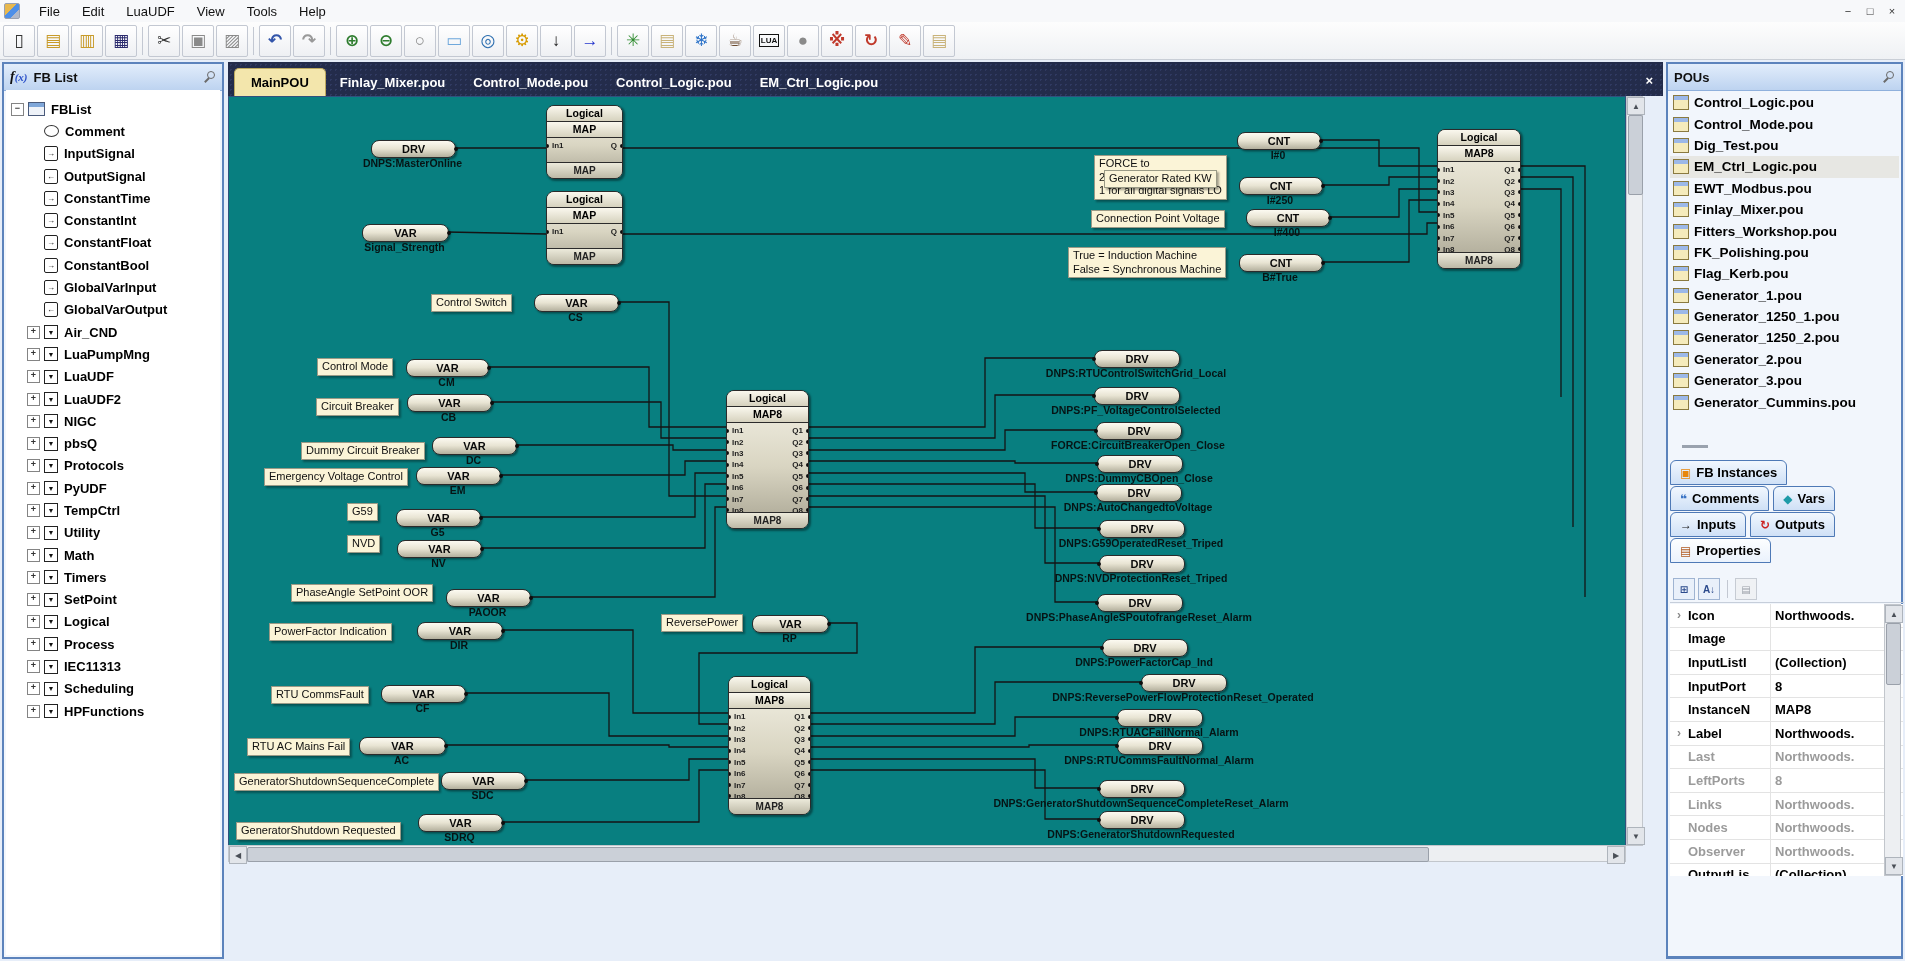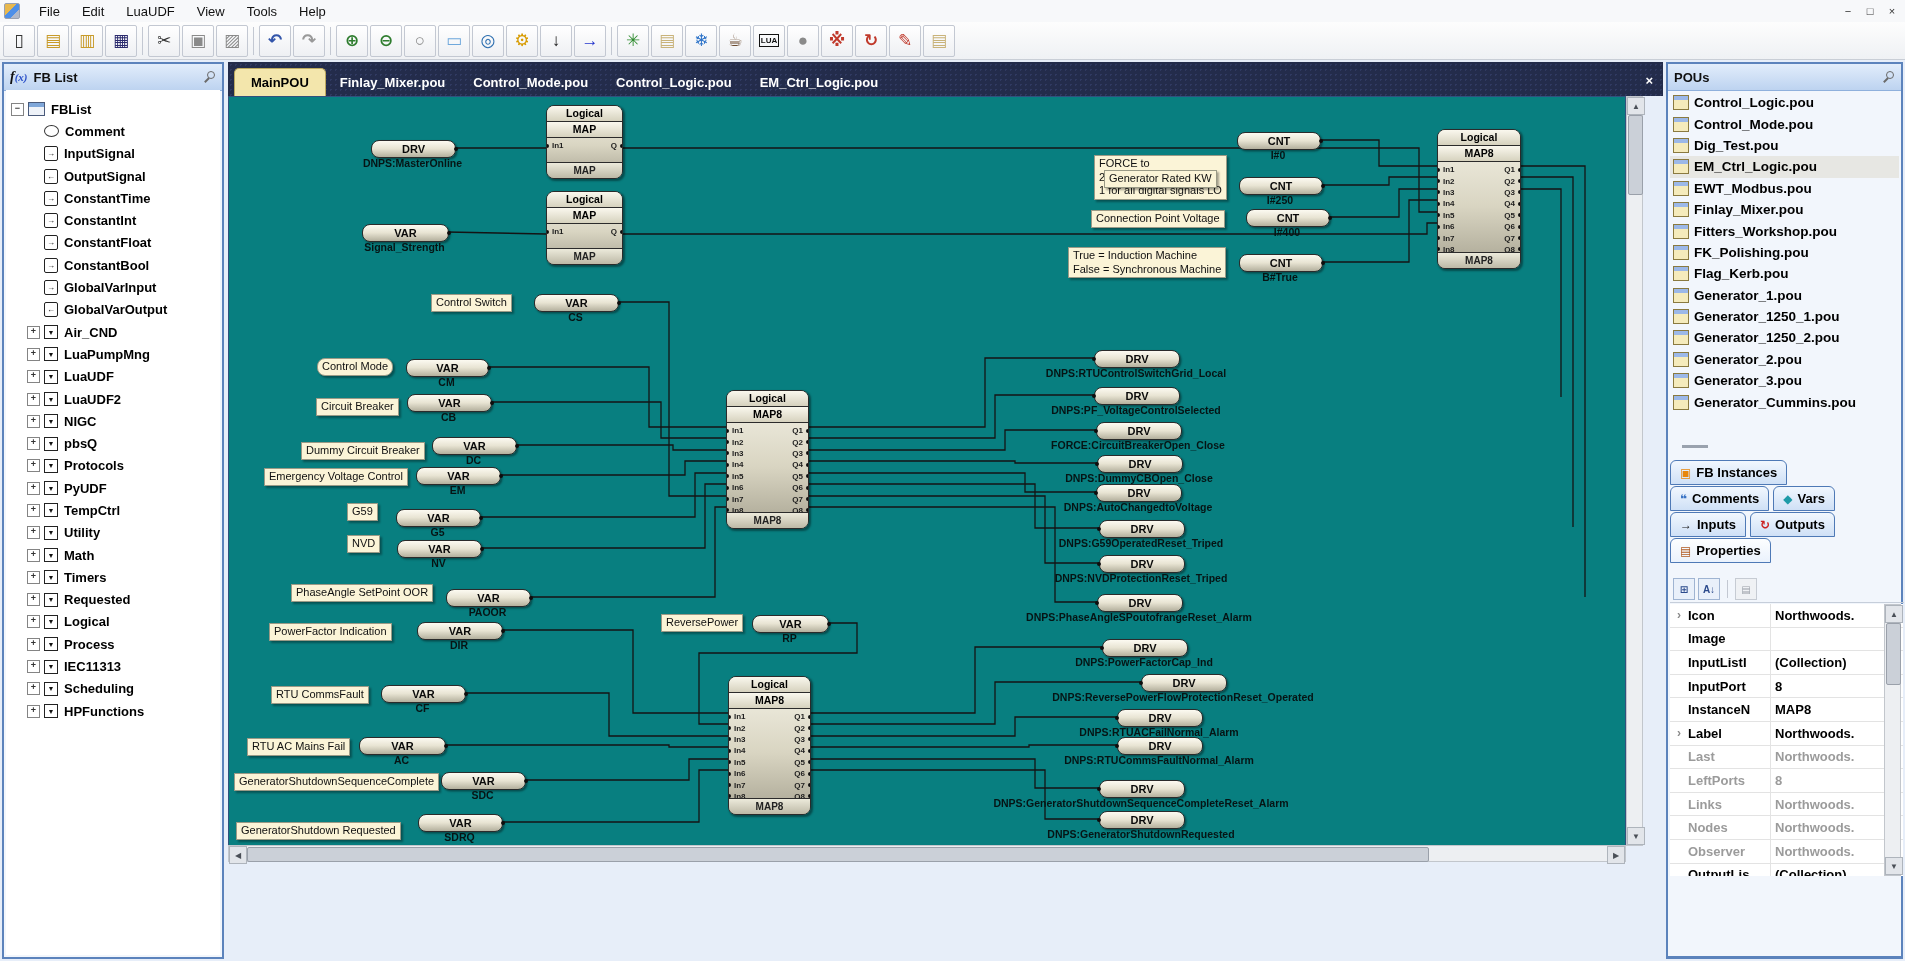--- a/index.html
+++ b/index.html
@@ -331,21 +331,21 @@
           <span>Math</span>
         </div>
         <div class="trow indent1">
           <span class="exp">+</span>
           <span class="ti ti-block">▼</span>
           <span>Timers</span>
         </div>
         <div class="trow indent1">
           <span class="exp">+</span>
           <span class="ti ti-block">▼</span>
-          <span>Requested</span>
+          <span>SetPoint</span>
         </div>
         <div class="trow indent1">
           <span class="exp">+</span>
           <span class="ti ti-block">▼</span>
           <span>Logical</span>
         </div>
         <div class="trow indent1">
           <span class="exp">+</span>
           <span class="ti ti-block">▼</span>
           <span>Process</span>
@@ -430,21 +430,21 @@
         <div class="note" style="left: 862px; top: 113px;">
           <div>Connection Point Voltage</div>
         </div>
         <div class="note" style="left: 839px; top: 150px;">
           <div>True = Induction Machine</div>
           <div>False = Synchronous Machine</div>
         </div>
         <div class="note" style="left: 202px; top: 197px;">
           <div>Control Switch</div>
         </div>
-        <div class="note" style="left: 88px; top: 261px; border-radius: 8px;">
+        <div class="note" style="left: 88px; top: 261px;">
           <div>Control Mode</div>
         </div>
         <div class="note" style="left: 87px; top: 301px;">
           <div>Circuit Breaker</div>
         </div>
         <div class="note" style="left: 72px; top: 345px;">
           <div>Dummy Circuit Breaker</div>
         </div>
         <div class="note" style="left: 35px; top: 371px;">
           <div>Emergency Voltage Control</div>

